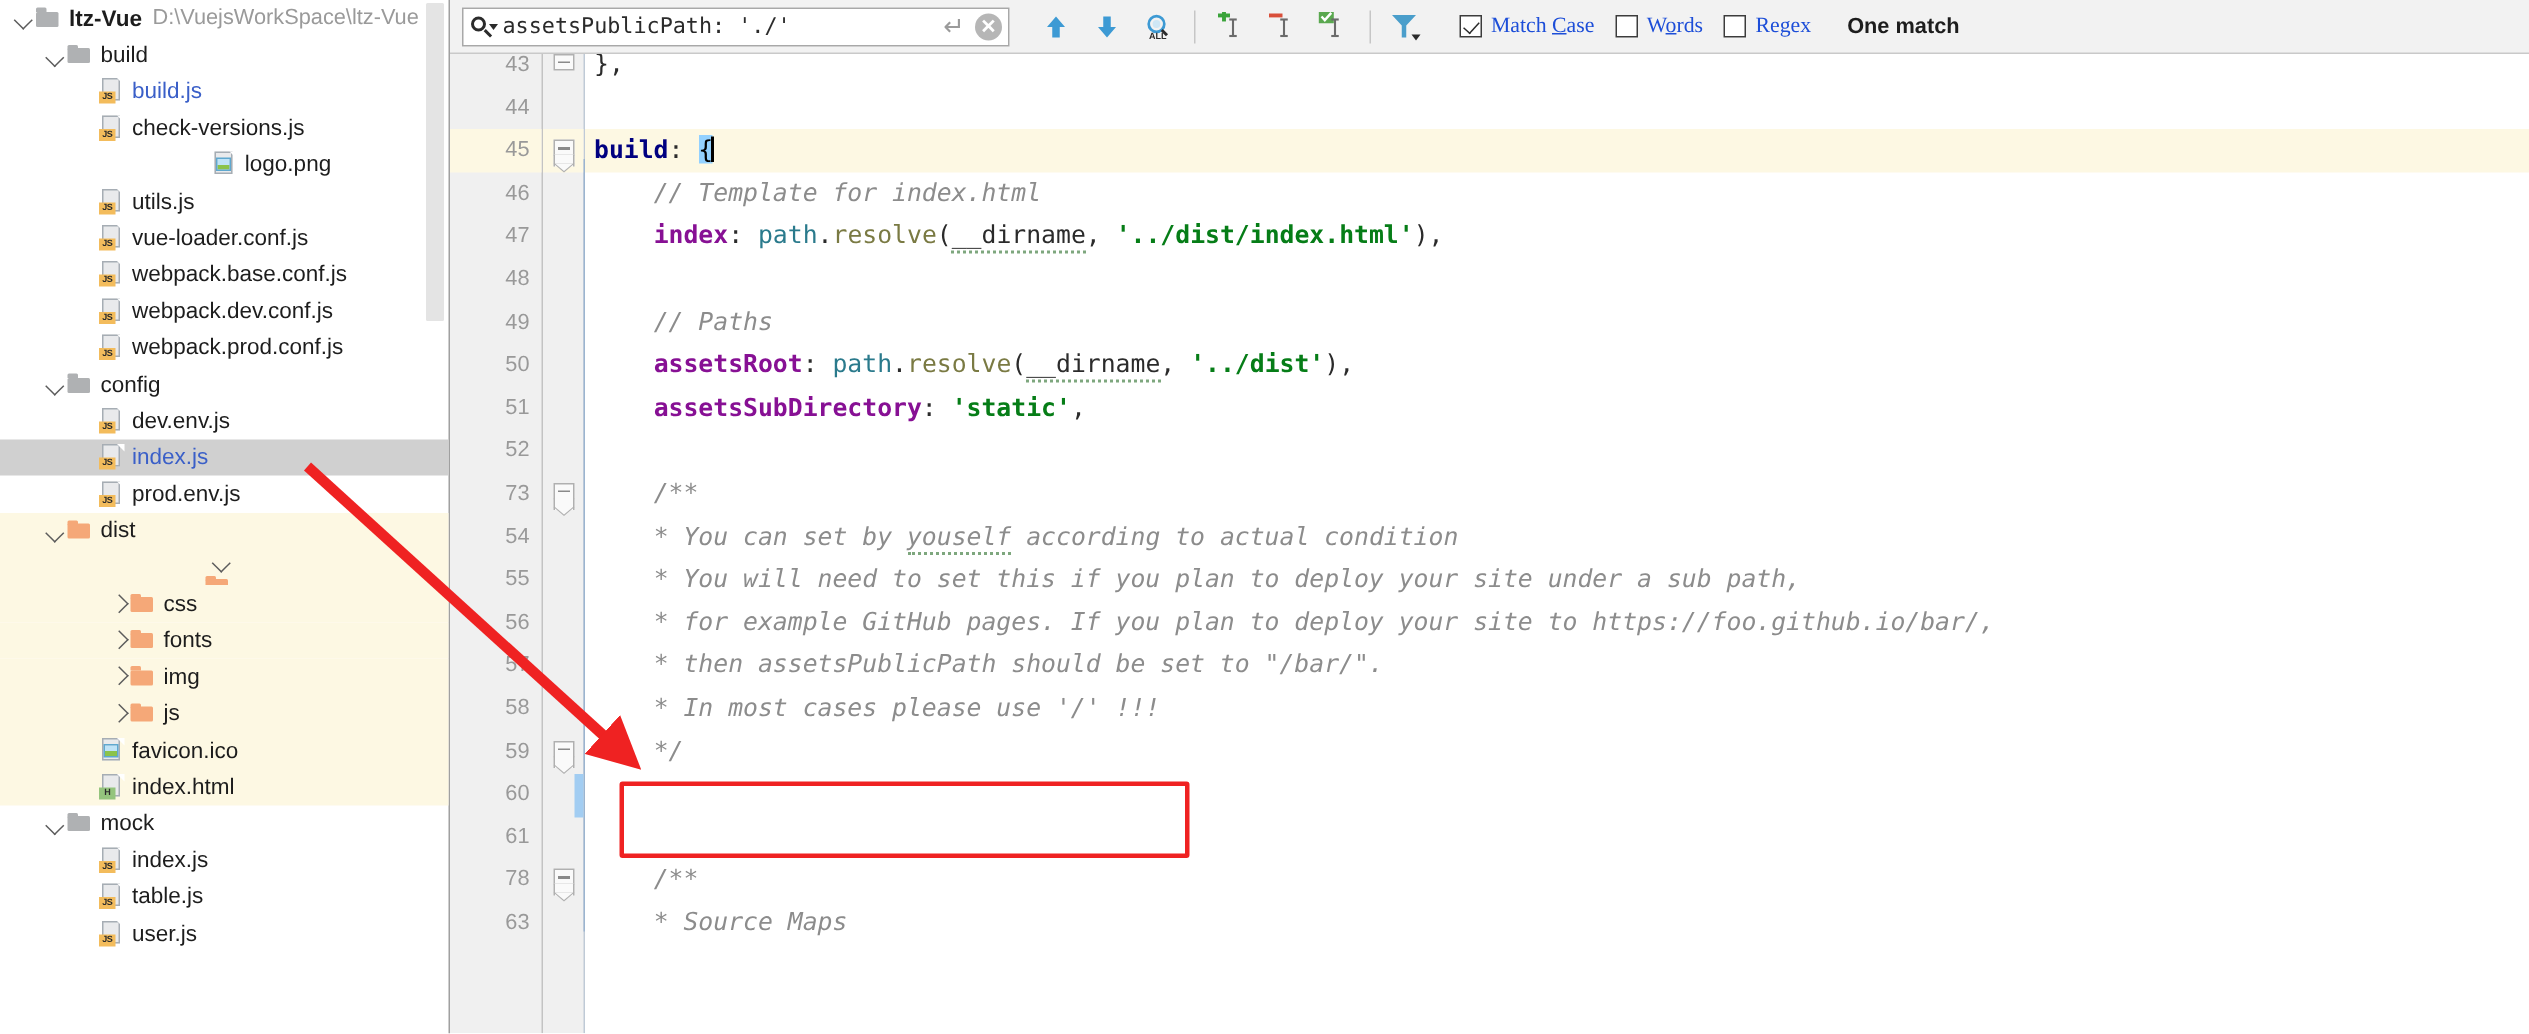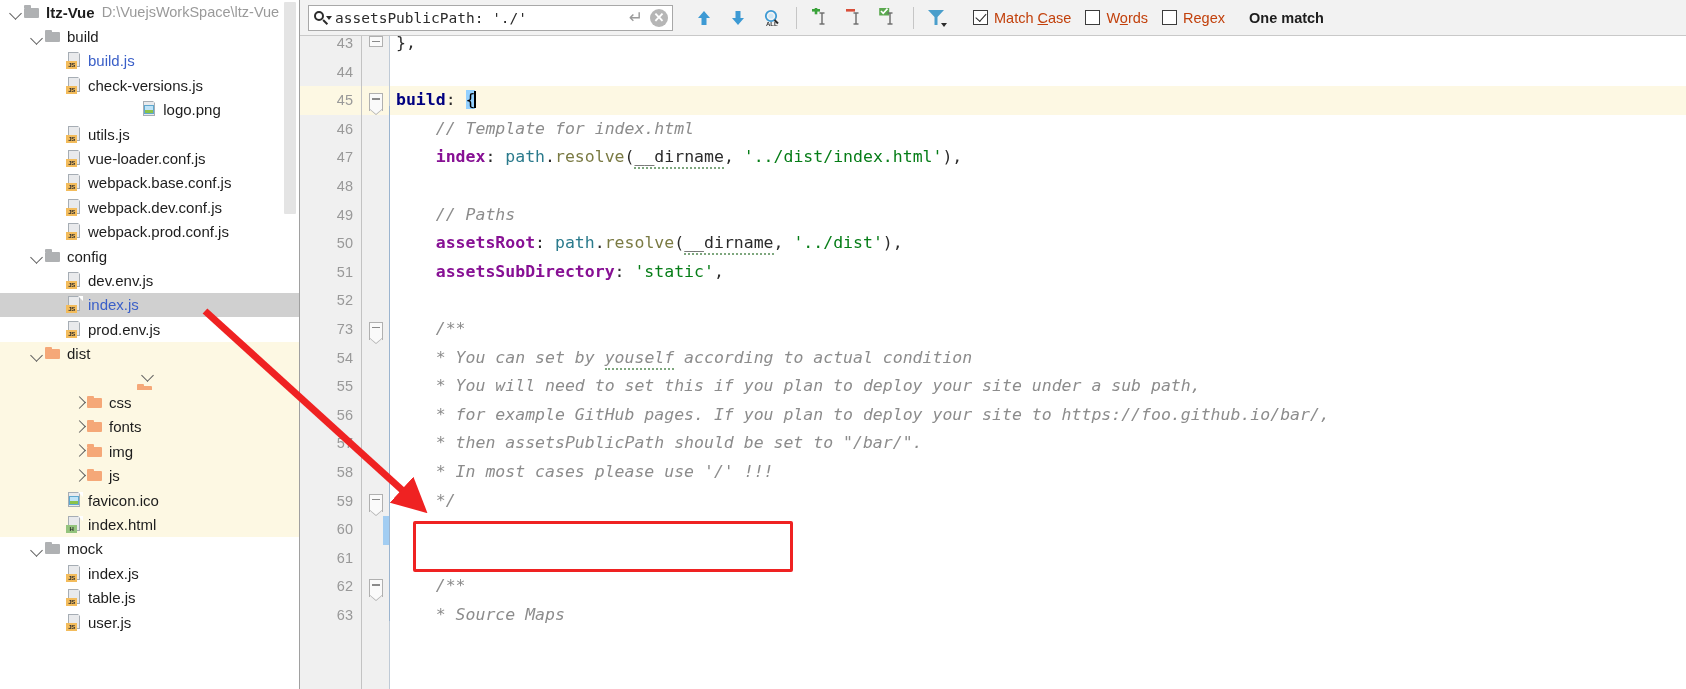--- a/index.html
+++ b/index.html
@@ -263,26 +263,27 @@
     width: 18px; height: 18px;
   }
   .sep {
     width: 1px; height: 22px;
     background: #c6c6c6;
     margin: 0 7px;
     flex: 0 0 1px;
   }
   .cb-item {
     display: flex;
-    align-items: flex-start;
+    align-items: center;
     margin-right: 14px;
     font-size: 14.5px;
-    color: #c2410c;
+    color: #1d4ed8;
     white-space: nowrap;
     flex: 0 0 auto;
+    font-family: Liberation Serif, serif;
   }
   .cb-box {
     width: 15px; height: 15px;
     border: 1.3px solid #3c3c3c;
     background: #fff;
     margin-right: 6px;
     position: relative;
     flex: 0 0 15px;
   }
   .cb-box.checked::after {
@@ -361,21 +362,21 @@
     position: absolute;
     left: 0; right: 0;
     height: 28.6px;
     background: #fdf8e3;
   }
   .kw   { color: #000080; font-weight: bold; }
   .prop { color: #871094; font-weight: bold; }
   .ident{ color: #2b2b2b; }
   .fn   { color: #7a7a43; }
   .obj  { color: #2a7a8c; }
-  .str  { color: #067d17; font-weight: normal; }
+  .str  { color: #067d17; font-weight: bold; }
   .punc { color: #2b2b2b; }
   .cmt  { color: #8c8c8c; font-style: italic; }
   .squig {
     border-bottom: 2px dotted #7ea77e;
     padding-bottom: 1px;
   }
   .brace-hl {
     background: #93d1ff;
   }
   .caret-bar {
@@ -799,21 +800,21 @@
           <div class="ln" style="top: 250.4px;">52</div>
           <div class="ln" style="top: 279px;">73</div>
           <div class="ln" style="top: 307.6px;">54</div>
           <div class="ln" style="top: 336.2px;">55</div>
           <div class="ln" style="top: 364.8px;">56</div>
           <div class="ln" style="top: 393.4px;">57</div>
           <div class="ln" style="top: 422px;">58</div>
           <div class="ln" style="top: 450.6px;">59</div>
           <div class="ln" style="top: 479.2px;">60</div>
           <div class="ln" style="top: 507.8px;">61</div>
-          <div class="ln" style="top: 536.4px;">62</div>
+          <div class="ln" style="top: 536.4px;">78</div>
           <div class="ln" style="top: 565px;">63</div>
         </div>
       <div class="fold-strip" id="foldstrip">
           <div class="ln-band" style="top: 50.2px;"></div>
           <div class="fold-marker plain" style="top: 0px;">
             <div class="body"></div>
             <div class="minus"></div>
           </div>
           <div class="fold-marker open-bot" style="top: 57.2px;">
             <div class="body"></div>

